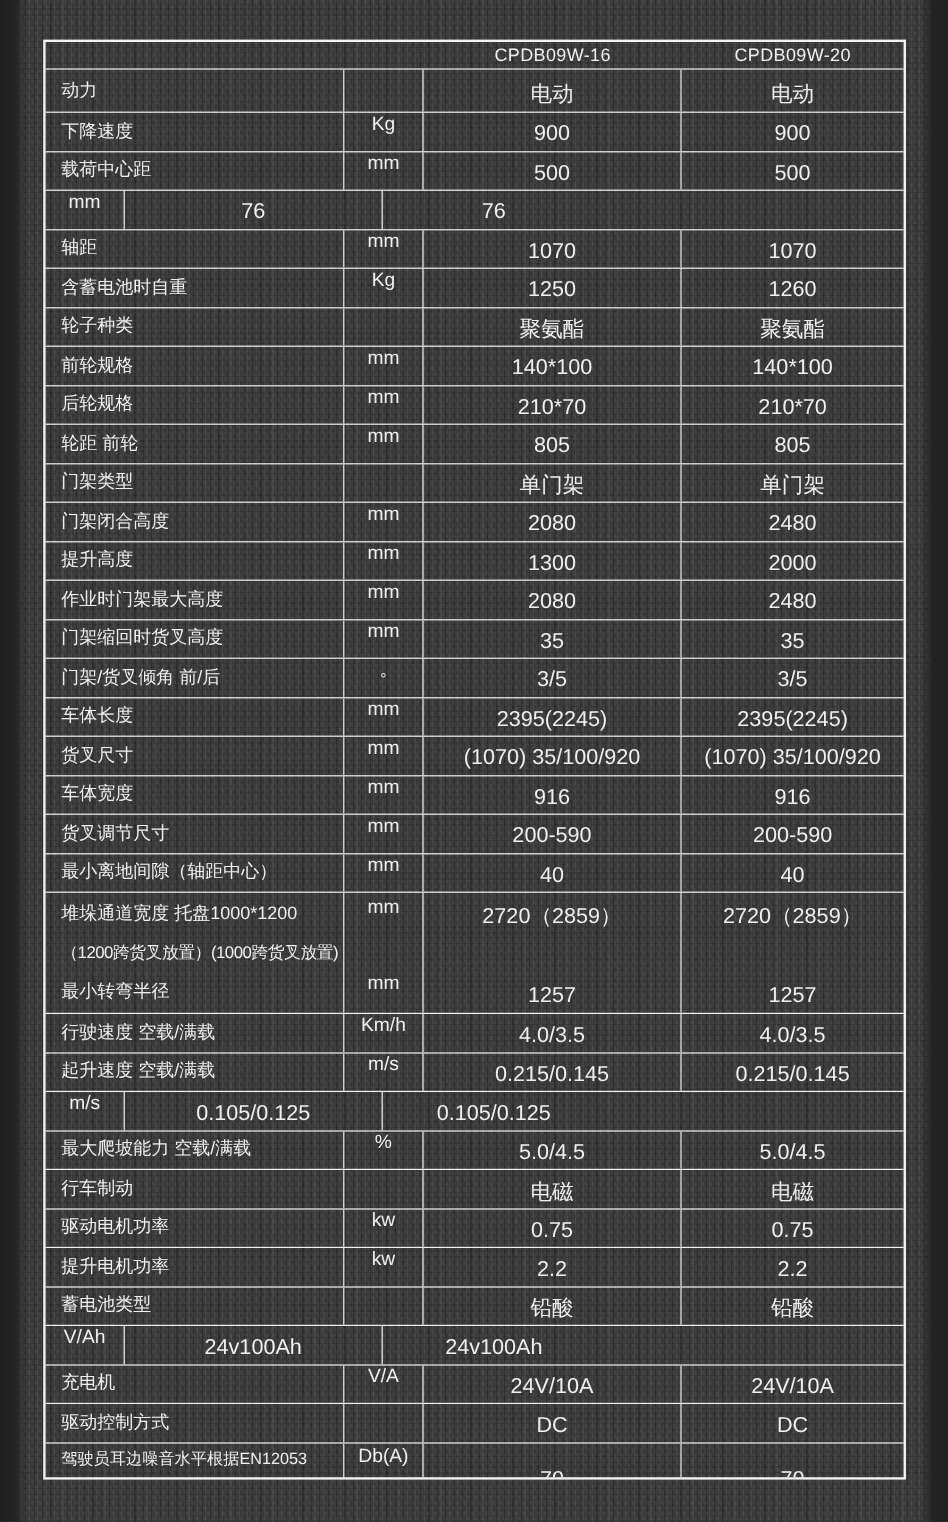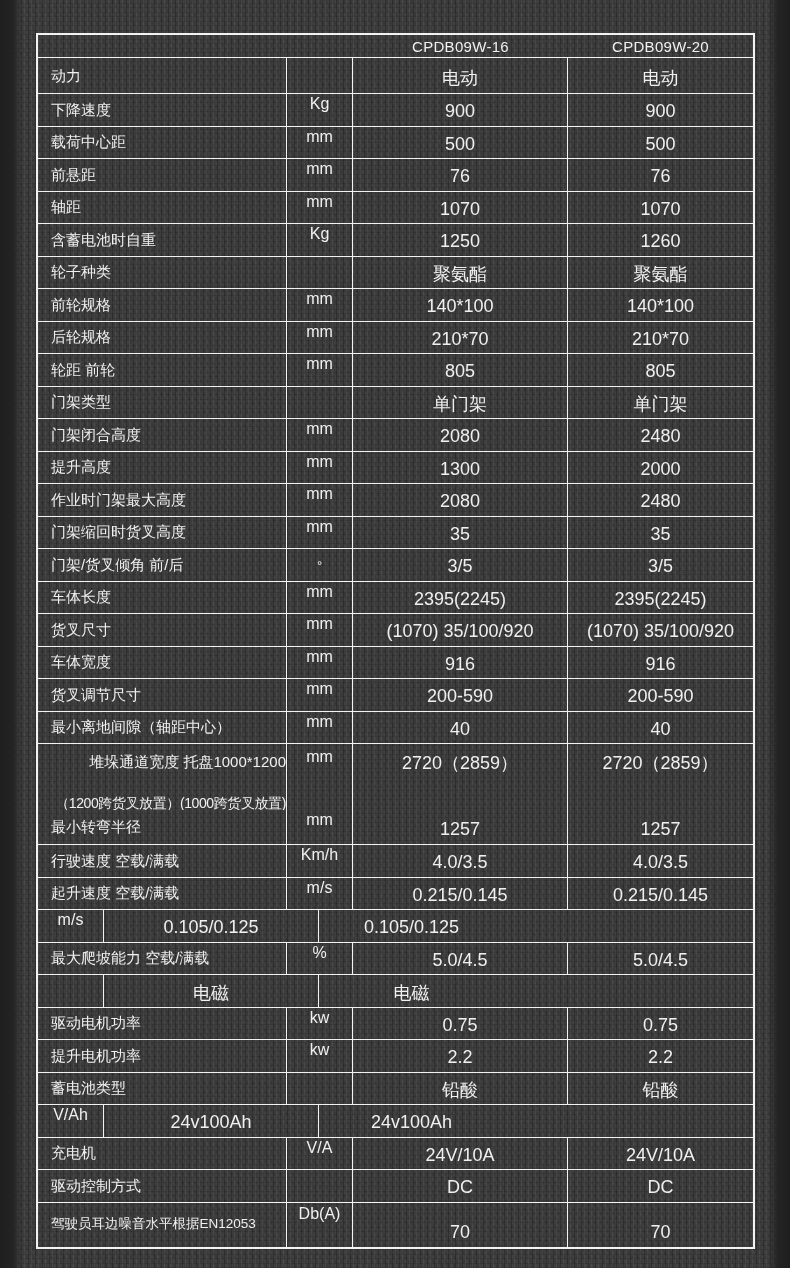--- a/index.html
+++ b/index.html
@@ -54,26 +54,26 @@
   
   .header-row{display:flex;height:23px;border-bottom:1px solid var(--border);box-sizing:border-box;}
   .header-row .cell{border-right:none;}
   .header-spacer{width:315px;}
   .header-model{width:215px;display:flex;justify-content:center;align-items:center;font-size:15px;letter-spacing:0.3px;}
   .header-model.last{width:185px;text-align:center;}
 
   
   .r-power{height:36px;}
   .tall{height:66px;border-bottom:none;}
-  .tall .label-cell{flex-direction:column;align-items:flex-end;justify-content:flex-start;padding-top:9px;gap:24px;}
+  .tall .label-cell{flex-direction:column;align-items:flex-start;justify-content:flex-start;padding-top:9px;gap:14px;}
   .tall .l2{font-size:14px;letter-spacing:-0.4px;}
   .tall .unit-cell{padding-top:4px;}
   .tall .value-cell{align-items:flex-start;padding-top:7px;}
   .after-tall{height:35px;}
-  .r-last{height:44px;}
+  .r-last{height:28px;}
   .r-last .label-cell{font-size:13.5px;}
   .r-last .unit-cell{padding-top:2px;}
   .r-last .value-cell{align-items:flex-start;padding-top:19px;}
   .deg{font-size:13px;padding-top:9px;}
 </style>
 </head>
 <body>
 
 <div class="texture"></div>
 <div class="edge edge-left"></div>
@@ -110,24 +110,20 @@
     <div class="cell label-cell">
       <span class="l1">载荷中心距</span>
 
     </div>
     <div class="cell unit-cell">mm</div>
     <div class="cell value-cell">500</div>
     <div class="cell value-cell last">500</div>
   </div>
 
   <div class="row">
-    <div class="cell label-cell">
-      <span class="l1">前悬距</span>
-
-    </div>
     <div class="cell unit-cell">mm</div>
     <div class="cell value-cell">76</div>
     <div class="cell value-cell last">76</div>
   </div>
 
   <div class="row">
     <div class="cell label-cell">
       <span class="l1">轴距</span>
 
     </div>
@@ -346,20 +342,24 @@
     <div class="cell label-cell">
       <span class="l1">最大爬坡能力 空载/满载</span>
 
     </div>
     <div class="cell unit-cell">%</div>
     <div class="cell value-cell">5.0/4.5</div>
     <div class="cell value-cell last">5.0/4.5</div>
   </div>
 
   <div class="row">
+    <div class="cell label-cell">
+      <span class="l1">行车制动</span>
+
+    </div>
     <div class="cell unit-cell"></div>
     <div class="cell value-cell">电磁</div>
     <div class="cell value-cell last">电磁</div>
   </div>
 
   <div class="row">
     <div class="cell label-cell">
       <span class="l1">驱动电机功率</span>
 
     </div>

